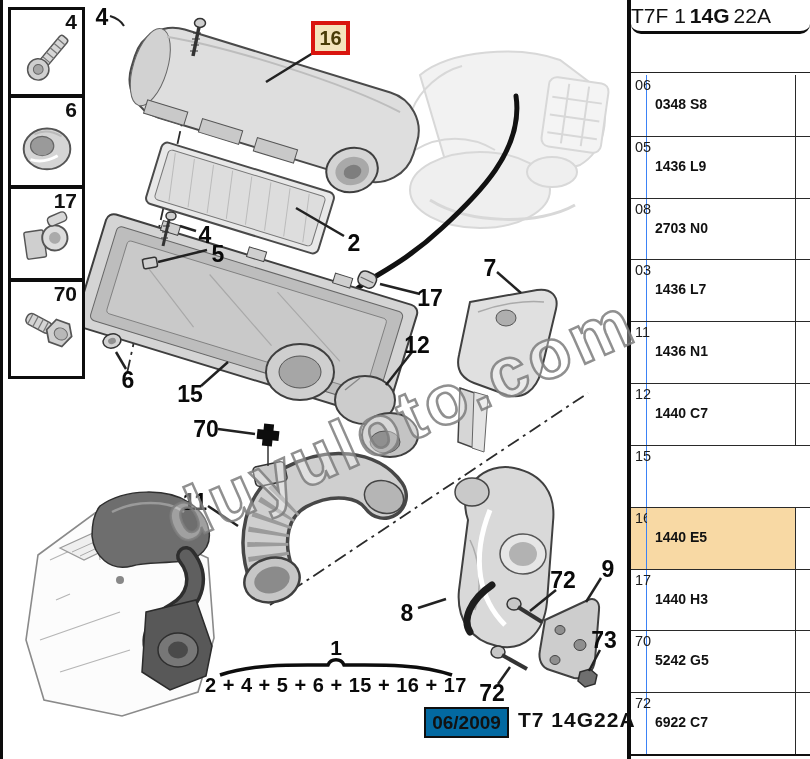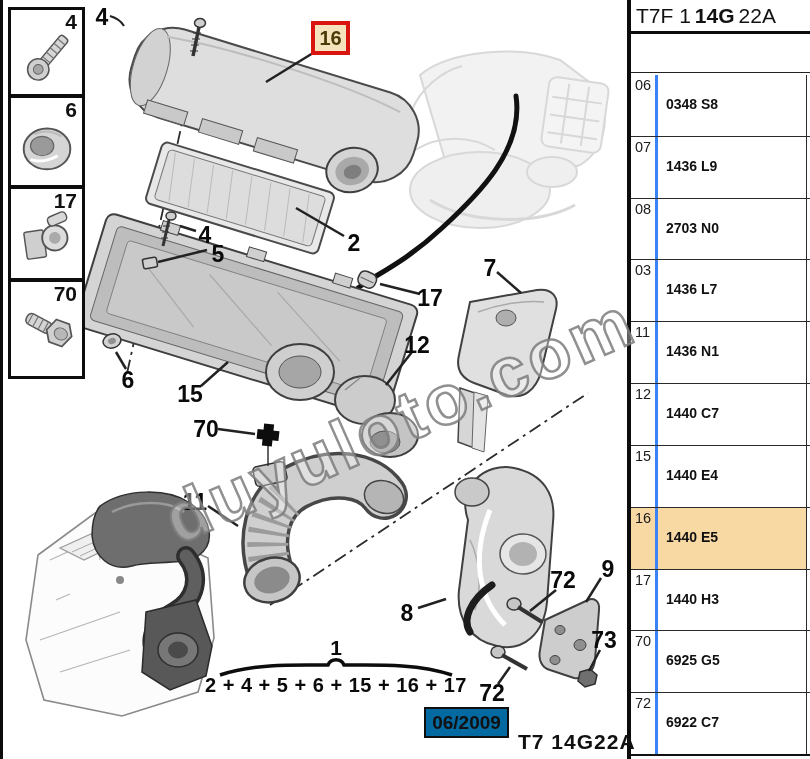--- a/index.html
+++ b/index.html
@@ -32,36 +32,36 @@
   
   .sel-box{position:absolute;left:311px;top:21px;width:39px;height:34px;box-sizing:border-box;
     border:4px solid var(--sel-border,#d9150f);background:var(--sel-fill,#f4e3bc);
     display:flex;align-items:center;justify-content:center;z-index:7;
     font-weight:bold;font-size:20px;color:#4a3b08;}
 
   
   .datebox{position:absolute;left:424px;top:707px;width:85px;height:31px;box-sizing:border-box;
     border:2px solid #0f0f0f;display:flex;align-items:center;justify-content:center;
     font-weight:bold;font-size:19px;z-index:7;background:#0369a1;}
-  .codetext{position:absolute;left:518px;top:730px;font-weight:bold;font-size:21px;
+  .codetext{position:absolute;left:518px;top:708px;font-weight:bold;font-size:21px;
     letter-spacing:1px;z-index:7;}
 
   
   .ptable{position:absolute;left:627px;top:0;width:183px;height:759px;background:#fff;
     border-left:4px solid #0c0c0c;box-sizing:border-box;}
-  .ptable .thead{height:31px;line-height:31px;padding-left:5px;font-size:21px;
-    border-bottom:3px solid #0c0c0c;white-space:nowrap;}
+  .ptable .thead{height:31px;line-height:31px;font-size:21px;
+    border-bottom:3px solid #0c0c0c;white-space:nowrap;border-radius:10px;}
   .ptable .thead .b{font-weight:bold;}
   .ptable .thead span{margin-right:4px;}
   .ptable .subhead{height:38px;border-bottom:1.5px solid #222;}
   .ptable .gap{height:2px;}
   .trows{height:679px;display:flex;flex-direction:column;border-bottom:2px solid #111;}
   .trow{flex:1;display:flex;border-bottom:1px solid #2a2a2a;box-sizing:border-box;cursor:pointer;}
   .trow:last-child{border-bottom:none;}
-  .tref{width:27px;border-right:3px solid #3b82f6;font-size:14.5px;color:#1a1a1a;
+  .tref{width:16px;border-right:1px solid #3b82f6;font-size:14.5px;color:#1a1a1a;
     padding:2px 0 0 4px;box-sizing:border-box;}
   .tpart{width:149px;border-right:1px solid #2a2a2a;box-sizing:border-box;position:relative;}
   .tpart span{position:absolute;left:8px;top:21px;font-weight:bold;font-size:14px;white-space:nowrap;}
   .trow.hl .tref,.trow.hl .tpart{background:var(--hl-color,#f8d9a4);}
 </style>
 </head>
 <body>
 
 <div class="stage">
 
@@ -328,21 +328,21 @@
     <div class="subhead"></div>
     <div class="gap"></div>
     <div class="trows">
       <div class="trow">
           <div class="tref">06</div>
           <div class="tpart">
             <span>0348 S8</span>
           </div>
         </div>
       <div class="trow">
-          <div class="tref">07</div>
+          <div class="tref">05</div>
           <div class="tpart">
             <span>1436 L9</span>
           </div>
         </div>
       <div class="trow">
           <div class="tref">08</div>
           <div class="tpart">
             <span>2703 N0</span>
           </div>
         </div>
@@ -359,40 +359,37 @@
           </div>
         </div>
       <div class="trow">
           <div class="tref">12</div>
           <div class="tpart">
             <span>1440 C7</span>
           </div>
         </div>
       <div class="trow">
           <div class="tref">15</div>
-          <div class="tpart">
-            <span>1440 E4</span>
-          </div>
         </div>
       <div class="trow hl">
           <div class="tref">16</div>
           <div class="tpart">
             <span>1440 E5</span>
           </div>
         </div>
       <div class="trow">
           <div class="tref">17</div>
           <div class="tpart">
             <span>1440 H3</span>
           </div>
         </div>
       <div class="trow">
           <div class="tref">70</div>
           <div class="tpart">
-            <span>6925 G5</span>
+            <span>5242 G5</span>
           </div>
         </div>
       <div class="trow">
           <div class="tref">72</div>
           <div class="tpart">
             <span>6922 C7</span>
           </div>
         </div>
     </div>
   </aside>

